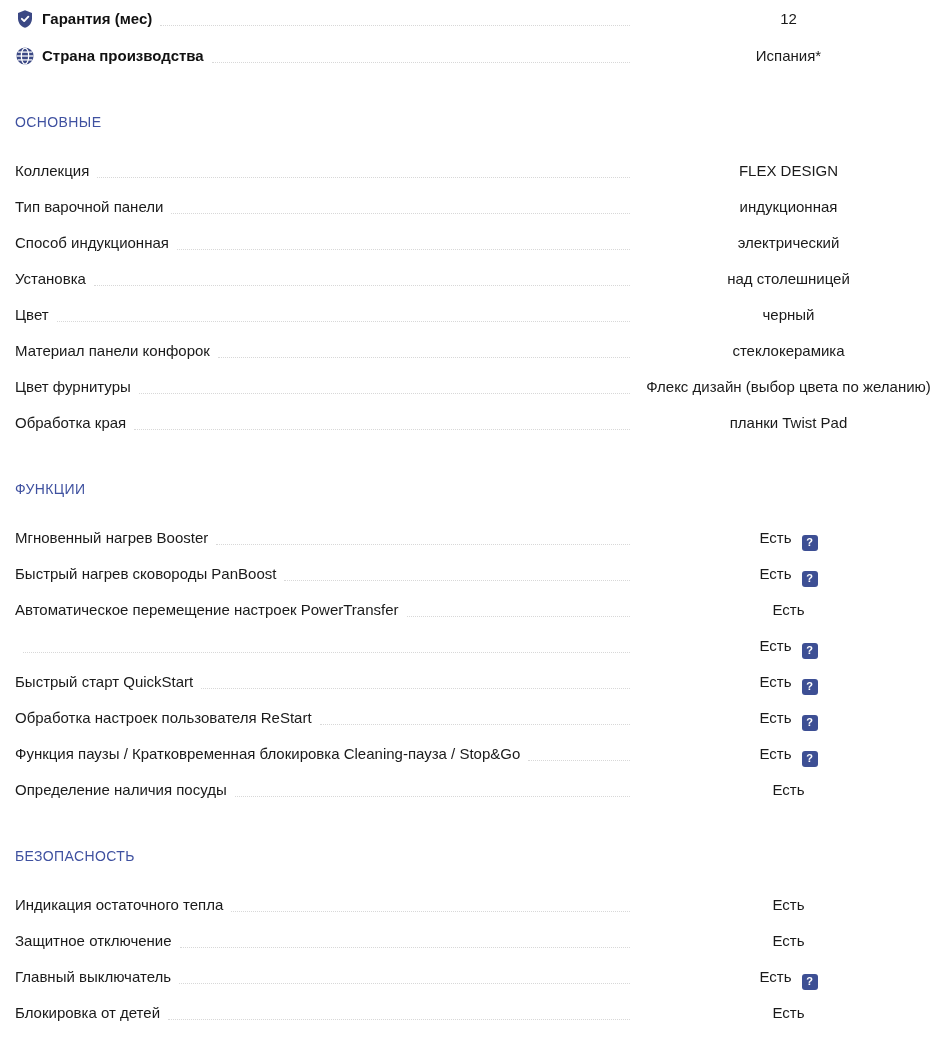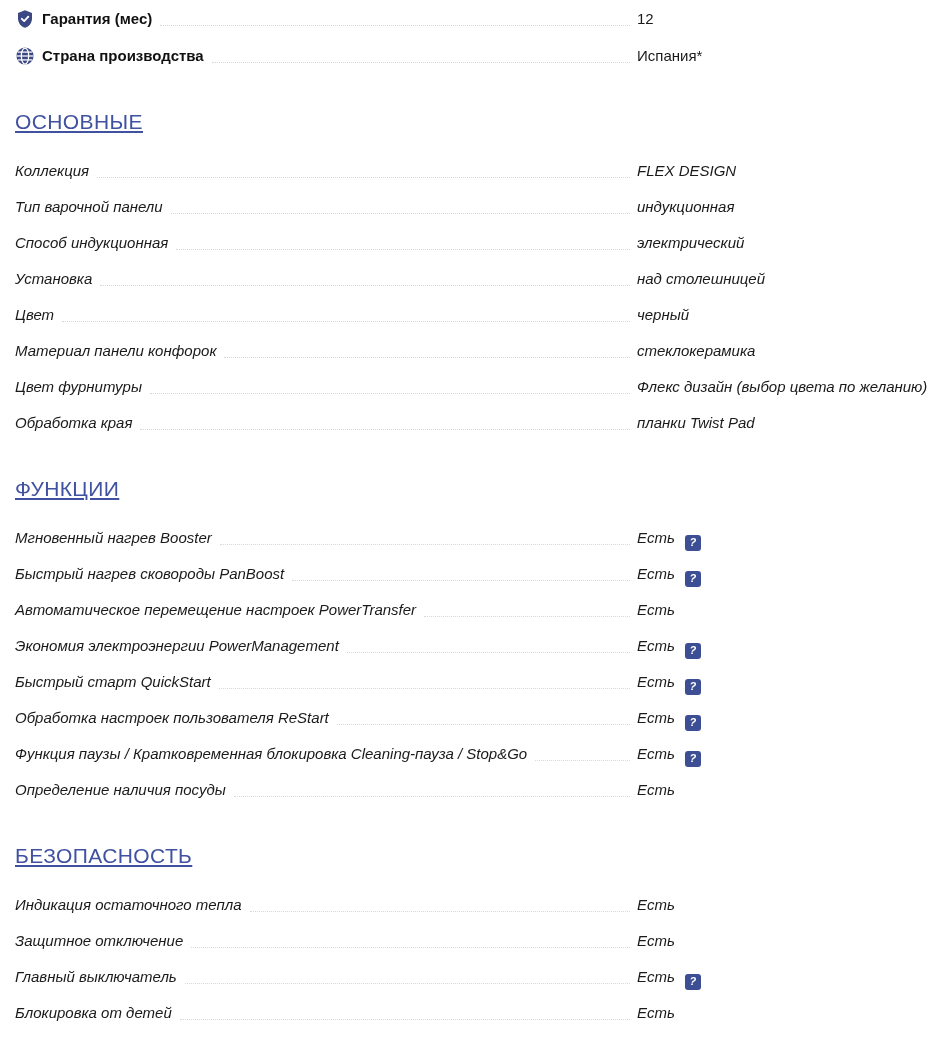--- a/index.html
+++ b/index.html
@@ -25,39 +25,40 @@
   .leader{
     flex:1 1 auto;min-width:14px;
     border-bottom:1px dotted var(--leader-color);
     margin:0 7px 0 8px;
     position:relative;top:2px;
   }
   .row-value{
     flex:0 0 303px;max-width:303px;
     font-size:15px;line-height:36px;white-space:nowrap;
     overflow:hidden;
+    text-align:center;
   }
 
   
   .top-row .label{font-weight:bold;line-height:37px;color:#111111;text-align:right;}
   .top-row .row-value{line-height:37px;}
   .icon{
     align-self:center;flex:none;
     width:20px;height:20px;margin-right:7px;
     color:var(--icon-color);display:flex;
   }
   .icon svg{width:20px;height:20px;display:block;}
 
   
   .section{margin-top:35px;}
   .section-title{
-    font-size:21px;line-height:26px;font-weight:400;
-    letter-spacing:.4px;color:var(--header-color);text-decoration:underline;
-  }
-  .section-rows{margin-top:18px;font-style:italic;}
+    font-size:14px;line-height:26px;font-weight:400;
+    letter-spacing:.4px;color:var(--header-color);
+  }
+  .section-rows{margin-top:18px;}
 
   
   .help-badge{
     display:inline-flex;align-items:center;justify-content:center;
     width:16px;height:16px;border-radius:3px;
     background:var(--badge-color);color:#ffffff;
     font-size:11px;font-weight:bold;line-height:1;
     margin-left:10px;vertical-align:-3px;cursor:pointer;
     user-select:none;
   }
@@ -218,21 +219,20 @@
       <span class="label">Автоматическое перемещение настроек PowerTransfer</span>
       <span class="leader"></span>
     </div>
     <div class="row-value">
       <span>Есть</span>
     </div>
   </div>
 
   <div class="spec-row">
     <div class="row-left">
-      <span class="label">Экономия электроэнергии PowerManagement</span>
       <span class="leader"></span>
     </div>
     <div class="row-value">
       <span>Есть</span><span class="help-badge">?</span>
     </div>
   </div>
 
   <div class="spec-row">
     <div class="row-left">
       <span class="label">Быстрый старт QuickStart</span>

